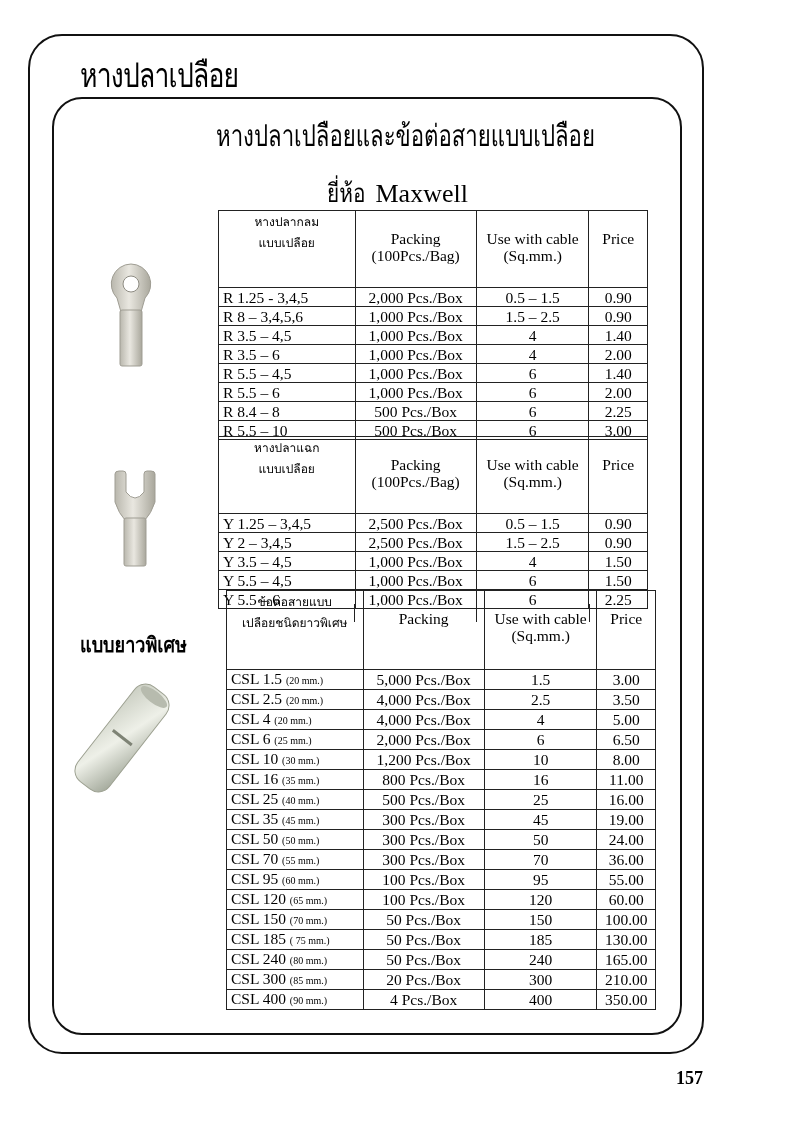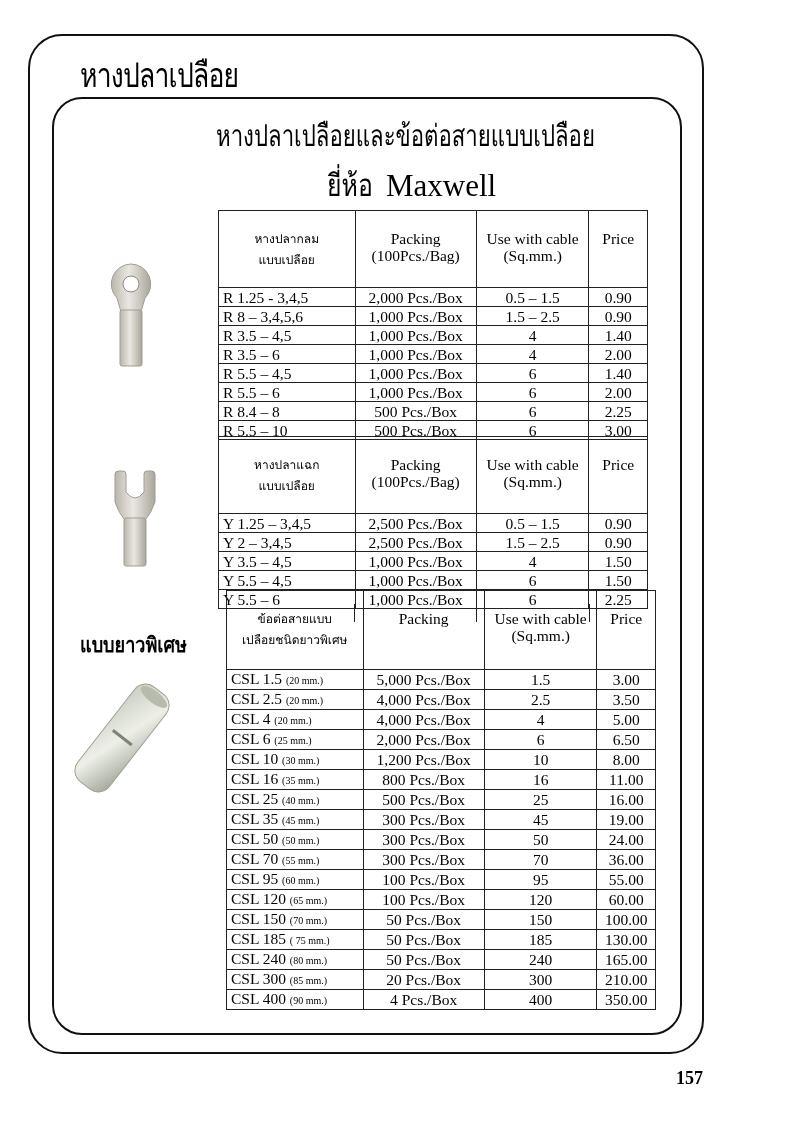--- a/index.html
+++ b/index.html
@@ -6,28 +6,28 @@
   body { width:800px; height:1132px; position:relative; overflow:hidden;
          font-family:"Liberation Serif", "DejaVu Serif", serif; color:#000; }
   .outer-frame { position:absolute; left:28px; top:34px; width:676px; height:1020px;
          border:2px solid #111; border-radius:34px; box-sizing:border-box; }
   .inner-frame { position:absolute; left:52px; top:97px; width:630px; height:938px;
          border:2px solid #111; border-radius:30px; box-sizing:border-box; }
   .section-title { position:absolute; left:80px; top:48px; font-family:"DejaVu Sans", sans-serif;
          font-size:34px; font-weight:normal; letter-spacing:-1px; transform:scaleX(0.78); transform-origin:left top; }
   .heading-line1 { position:absolute; left:216px; top:112px; width:440px; white-space:nowrap;
          font-family:"DejaVu Sans", sans-serif; font-size:30px; transform:scaleX(0.74); transform-origin:left top; }
-  .heading-line2 { position:absolute; left:327px; top:160px; white-space:nowrap;
-         font-size:31px; }
+  .heading-line2 { position:absolute; left:327px; top:172px; white-space:nowrap;
+         font-size:26px; }
   .heading-line2 .thai { font-family:"DejaVu Sans", sans-serif; display:inline-block; transform:scaleX(0.8); transform-origin:left center; margin-right:-6px;}
   table.price { position:absolute; left:218px; border-collapse:collapse; width:430px;
          font-size:15.5px; line-height:17px; }
   table.price td, table.price th { border:1.5px solid #222; padding:0 4px; white-space:nowrap; }
   table.price th { font-weight:normal; vertical-align:top; text-align:center; padding-top:19px; }
-  table.price th.thaihead { font-family:"DejaVu Sans", sans-serif; font-size:12px; line-height:21px; text-align:center; padding-top:18px; }
+  table.price th.thaihead { font-family:"DejaVu Sans", sans-serif; font-size:12px; line-height:21px; text-align:center; padding-top:1px; }
   table.price td { height:18px; }
   td.code { text-align:left; }
   td.c { text-align:center; }
   .col1 { width:126px; } .col2 { width:112px; } .col3 { width:104px; } .col4 { width:54px; }
   #t-ring { top:210px; }
   #t-ring thead th { height:57px; }
   #t-fork { top:436px; }
   #t-fork thead th { height:57px; }
   #t-spacer { position:absolute; left:218px; top:604px; width:430px; border-collapse:collapse; }
   #t-spacer td { border-left:1.5px solid #222; border-right:1.5px solid #222; height:18px; padding:0; }

